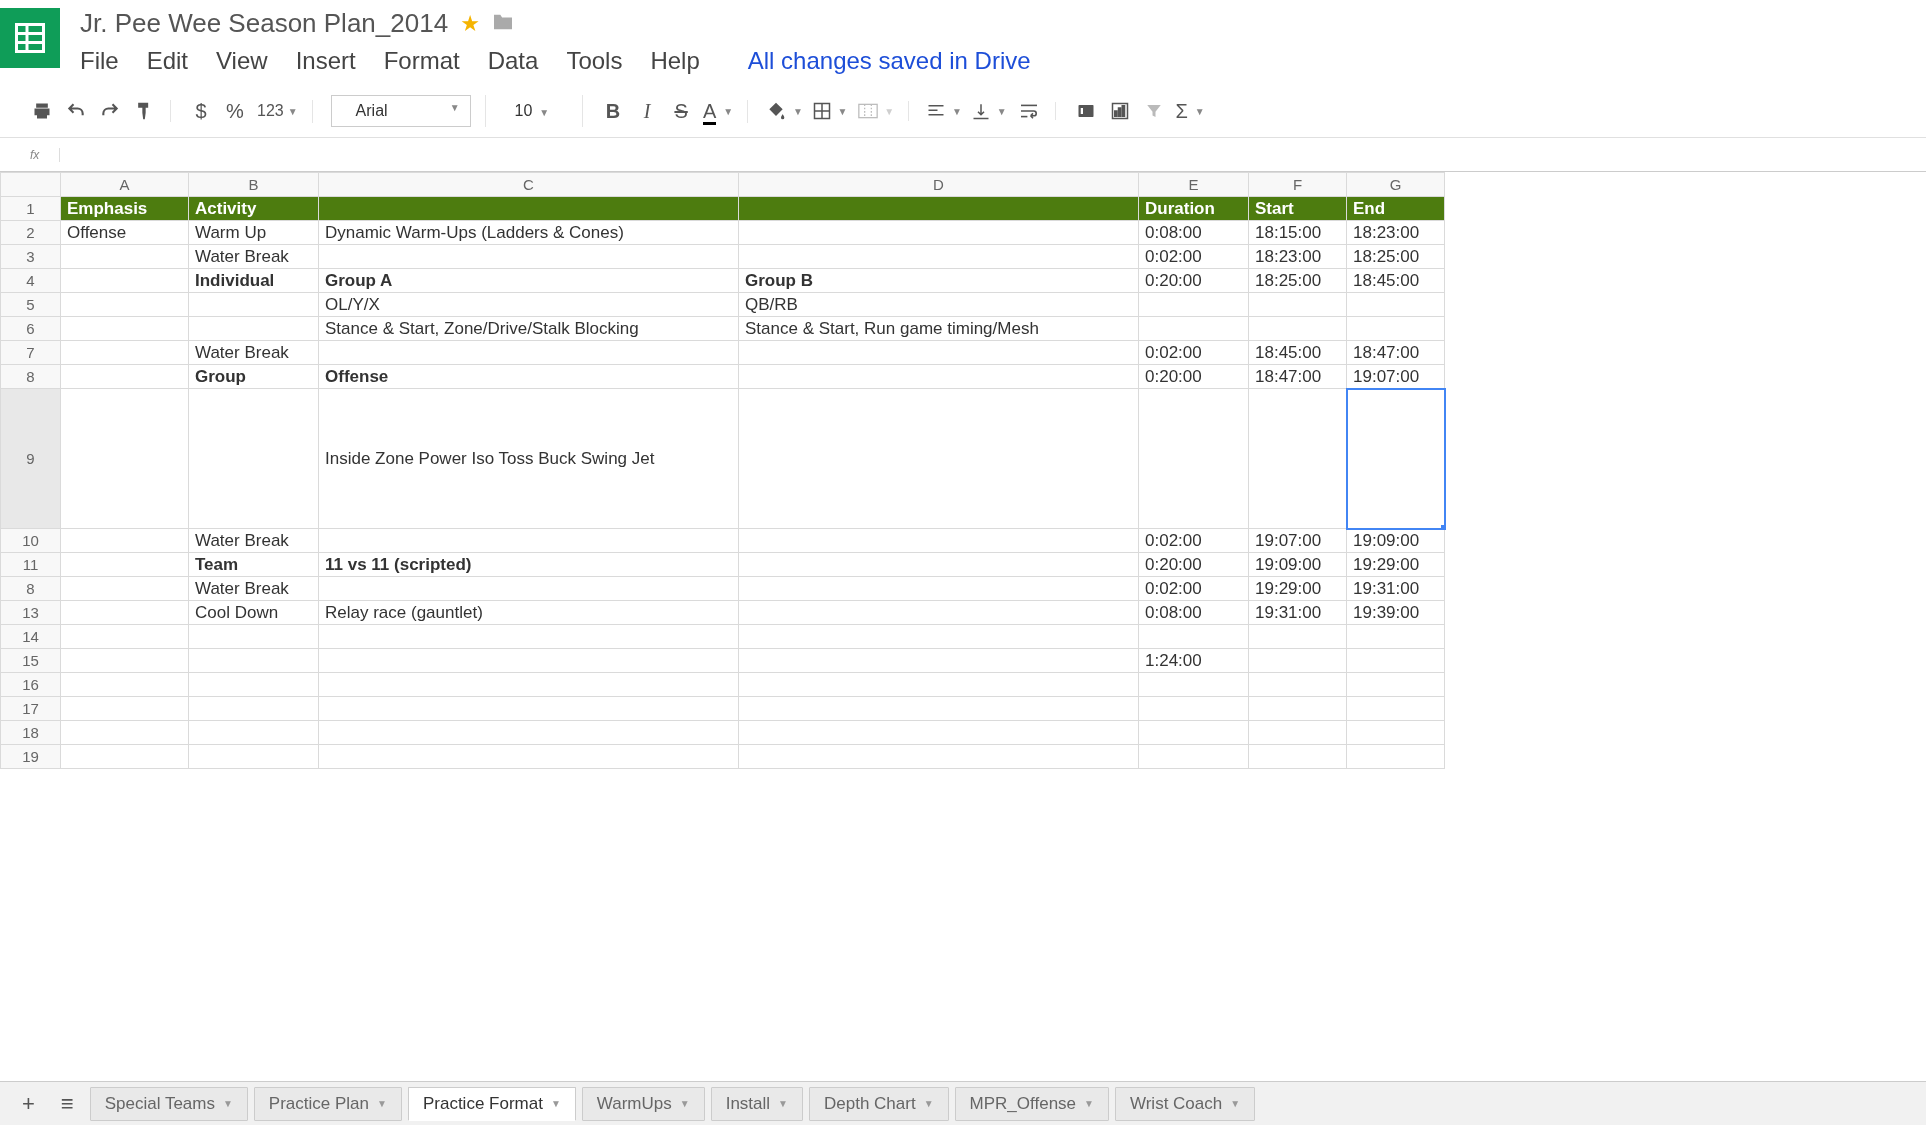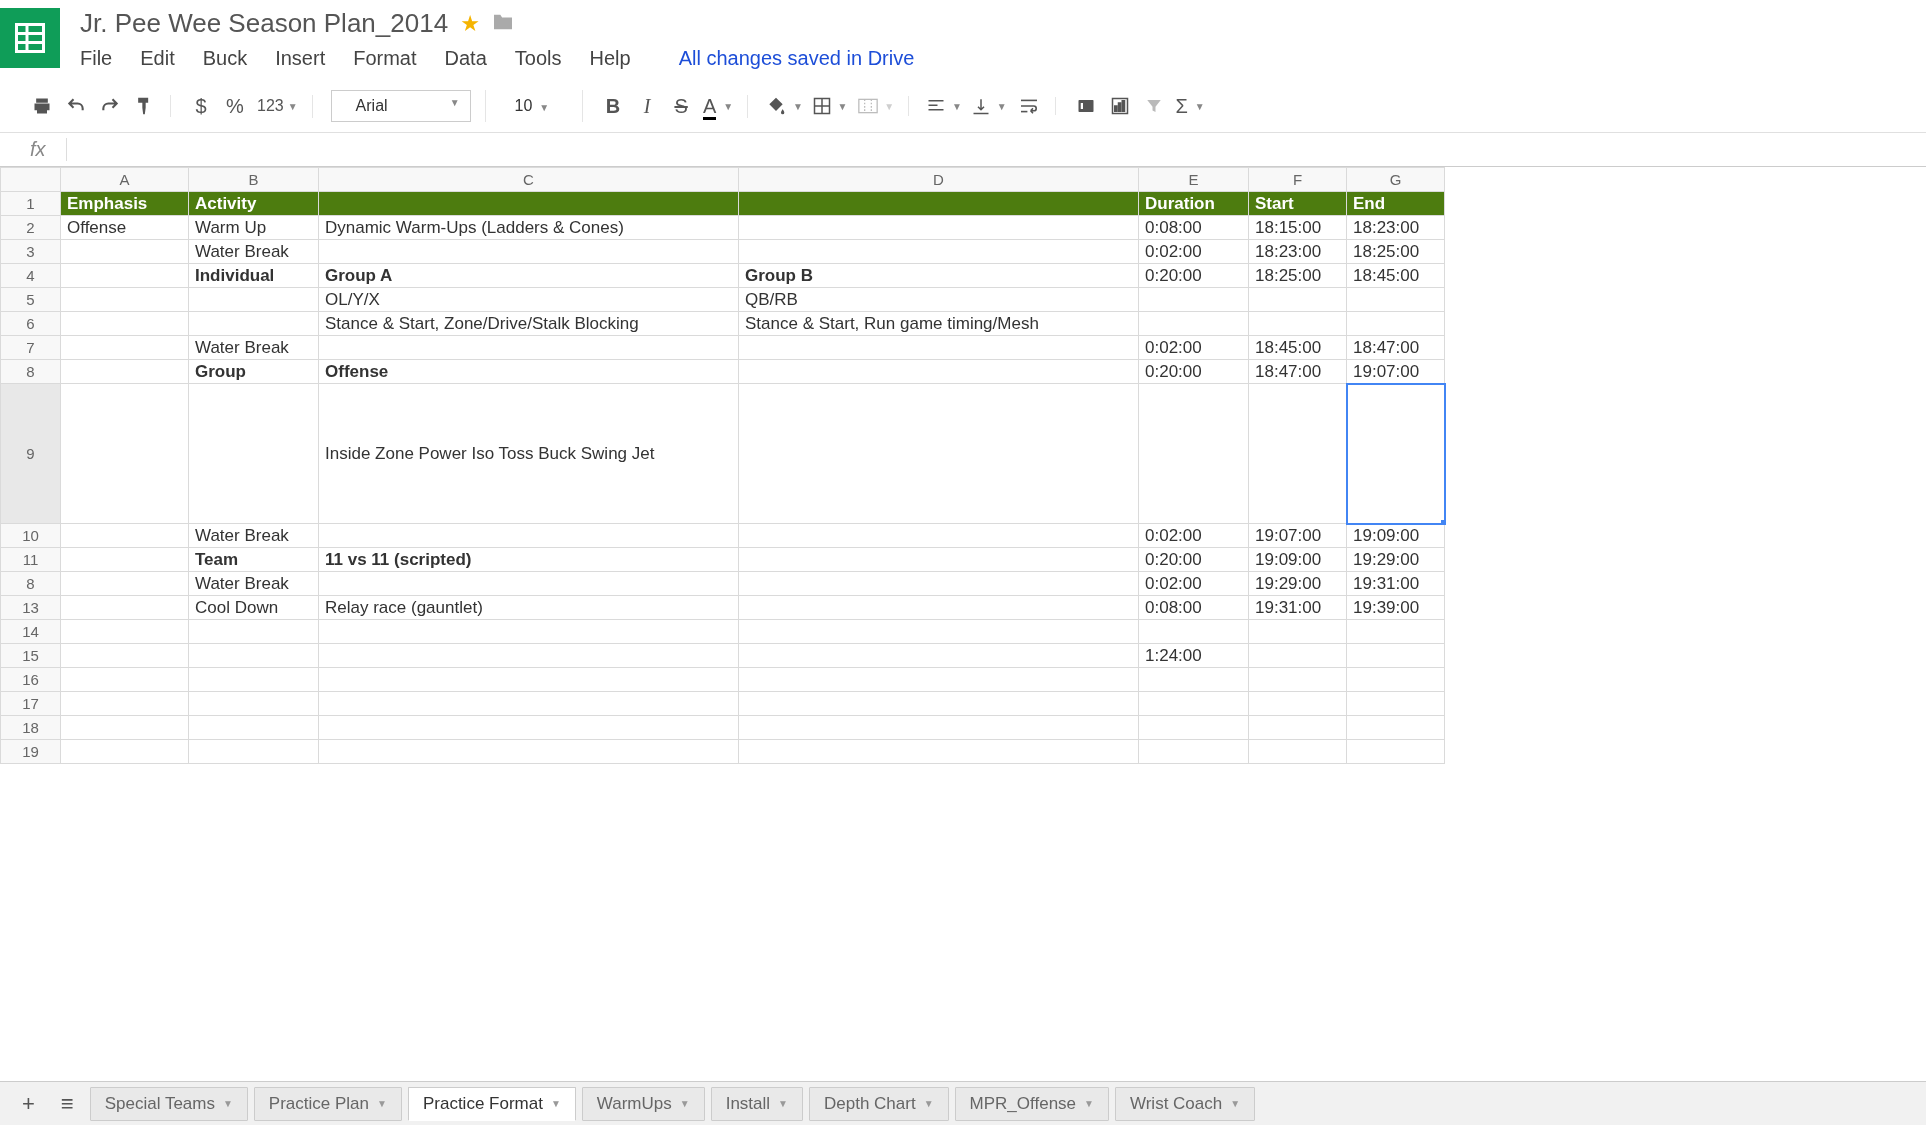--- a/index.html
+++ b/index.html
@@ -5,33 +5,33 @@
 * { box-sizing: border-box; margin: 0; padding: 0; }
 body { font-family: Arial, sans-serif; background: #fff; color: #333; overflow: hidden; width: 1926px; }
 .header { display: flex; align-items: flex-start; padding: 8px 11px 0 0; }
 .app-logo { width: 60px; height: 60px; background: #0f9d58; display: flex; align-items: center; justify-content: center; margin-right: 20px; }
 .app-logo svg { width: 36px; height: 36px; }
 .title-area { flex: 1; }
 .doc-title-row { display: flex; align-items: center; gap: 12px; margin-bottom: 4px; }
 .doc-title { font-size: 26px; color: #555; font-weight: 400; }
 .star { color: #f5b400; font-size: 22px; cursor: pointer; }
 .folder-icon { color: #999; font-size: 22px; cursor: pointer; }
-.menu-bar { display: flex; gap: 28px; align-items: center; font-size: 20px; color: #444; margin-top: 8px; }
+.menu-bar { display: flex; gap: 28px; align-items: center; font-size: 24px; color: #444; margin-top: 8px; }
 .menu-item { cursor: pointer; }
 .save-status { color: #1d4ed8; margin-left: 20px; }
 .toolbar { display: flex; align-items: center; padding: 10px 16px; border-bottom: 1px solid #e0e0e0; gap: 4px; margin-top: 10px; }
 .tb-group { display: flex; align-items: center; gap: 10px; padding: 0 14px; border-right: 1px solid #e5e5e5; }
 .tb-group:last-child { border-right: none; }
 .tb-btn { cursor: pointer; color: #555; font-size: 20px; display: flex; align-items: center; min-width: 24px; justify-content: center; }
 .tb-btn.small { font-size: 16px; }
 .font-select { border: 1px solid #ccc; padding: 6px 40px 6px 24px; font-size: 16px; cursor: pointer; background: #fff; position: relative; min-width: 140px; }
 .font-size-select { border: 1px solid transparent; padding: 6px 18px 6px 10px; font-size: 16px; cursor: pointer; }
 .dropdown-arrow { font-size: 10px; color: #888; margin-left: 4px; }
 .fx-bar { display: flex; align-items: center; border-bottom: 1px solid #ccc; padding: 4px 10px; }
-.fx-label { font-style: italic; color: #888; font-size: 20px; padding: 0 20px; border-right: 1px solid #ddd; }
+.fx-label { font-style: italic; color: #888; font-size: 12px; padding: 0 20px; border-right: 1px solid #ddd; }
 .fx-input { flex: 1; border: none; outline: none; padding: 4px 12px; font-size: 15px; }
 .sheet-area { position: relative; }
 table.sheet { border-collapse: collapse; table-layout: fixed; }
 .sheet td, .sheet th { border: 1px solid #dadada; font-size: 17px; height: 24px; padding: 1px 6px; overflow: hidden; white-space: nowrap; text-align: left; vertical-align: middle; }
 .sheet .col-head { background: #f8f8f8; color: #666; text-align: center; font-weight: normal; font-size: 15px; height: 22px; }
 .sheet .row-head { background: #f8f8f8; color: #666; text-align: center; font-weight: normal; font-size: 15px; width: 60px; }
 .sheet .row-head.sel { background: #e8e8e8; }
 .corner { background: #f8f8f8; width: 60px; }
 .hdr-row td { background: #4d7c0f; color: #fff; font-weight: bold; }
 .bold { font-weight: bold; }
@@ -66,21 +66,21 @@
       <span class="star">★</span>
       <span class="folder-icon">
         <svg width="22" height="18" viewBox="0 0 24 20" fill="#aaa">
             <path d="M2 2h7l2 3h11v13H2z"></path>
           </svg>
       </span>
     </div>
     <div class="menu-bar">
       <span class="menu-item">File</span>
       <span class="menu-item">Edit</span>
-      <span class="menu-item">Buck</span>
+      <span class="menu-item">View</span>
       <span class="menu-item">Insert</span>
       <span class="menu-item">Format</span>
       <span class="menu-item">Data</span>
       <span class="menu-item">Tools</span>
       <span class="menu-item">Help</span>
       <span class="save-status">All changes saved in Drive</span>
     </div>
   </div>
 </div>
 

